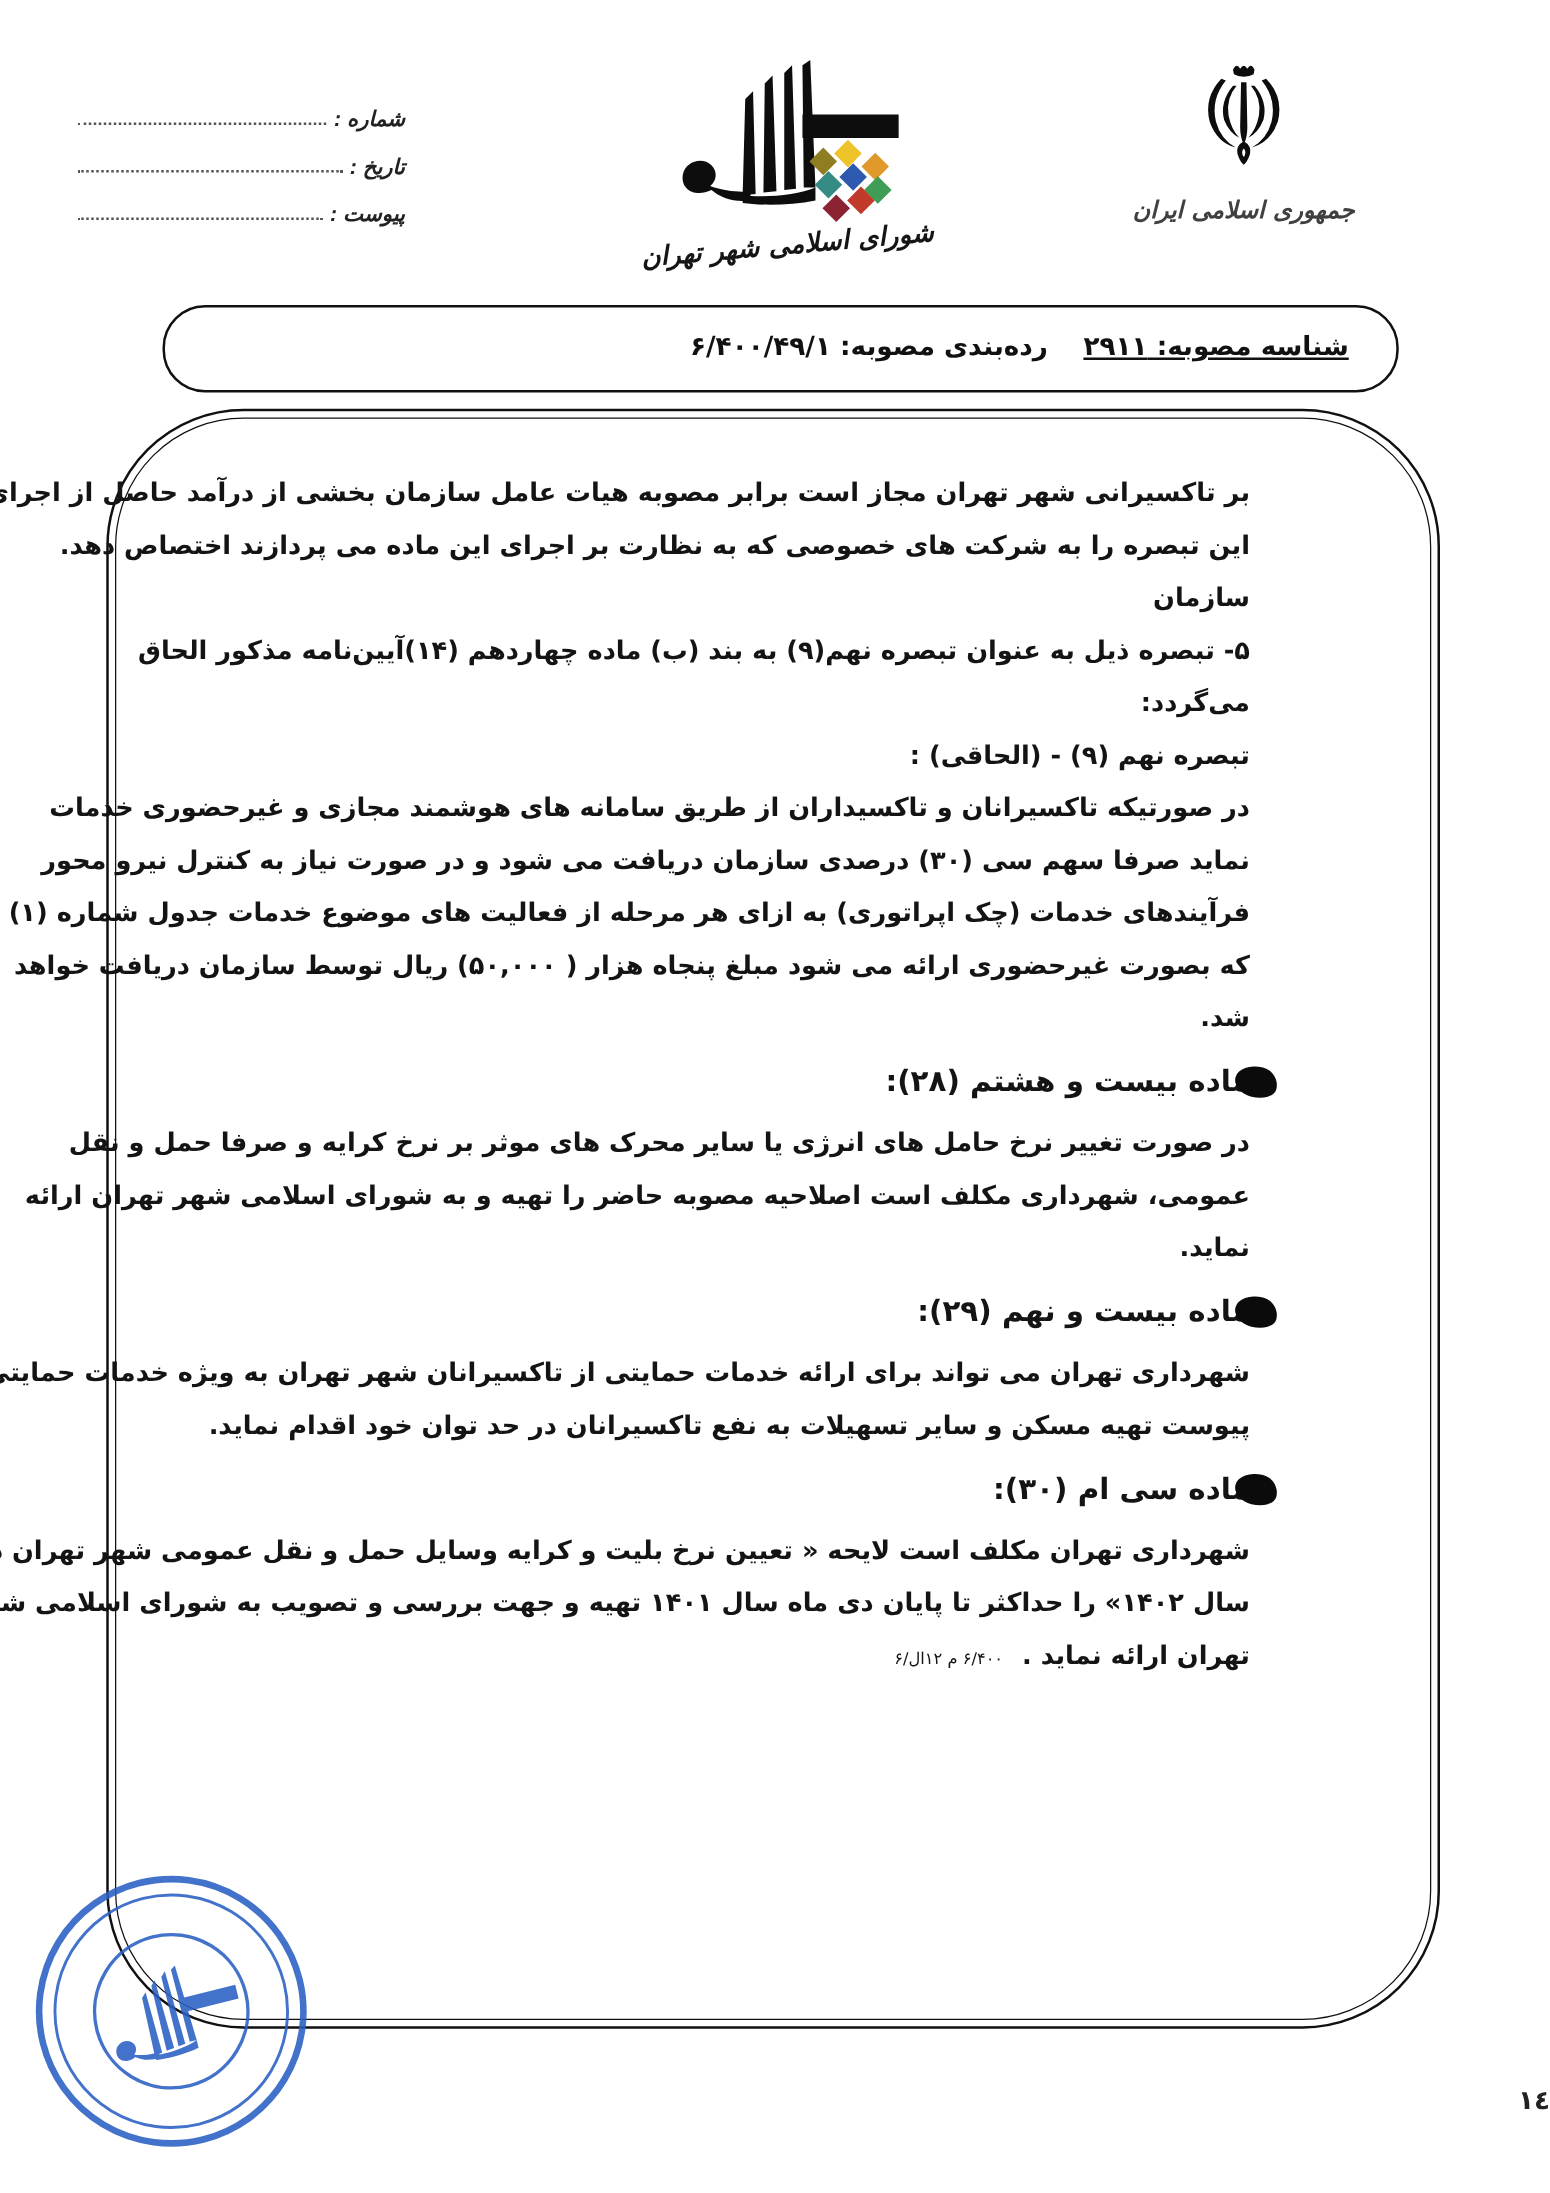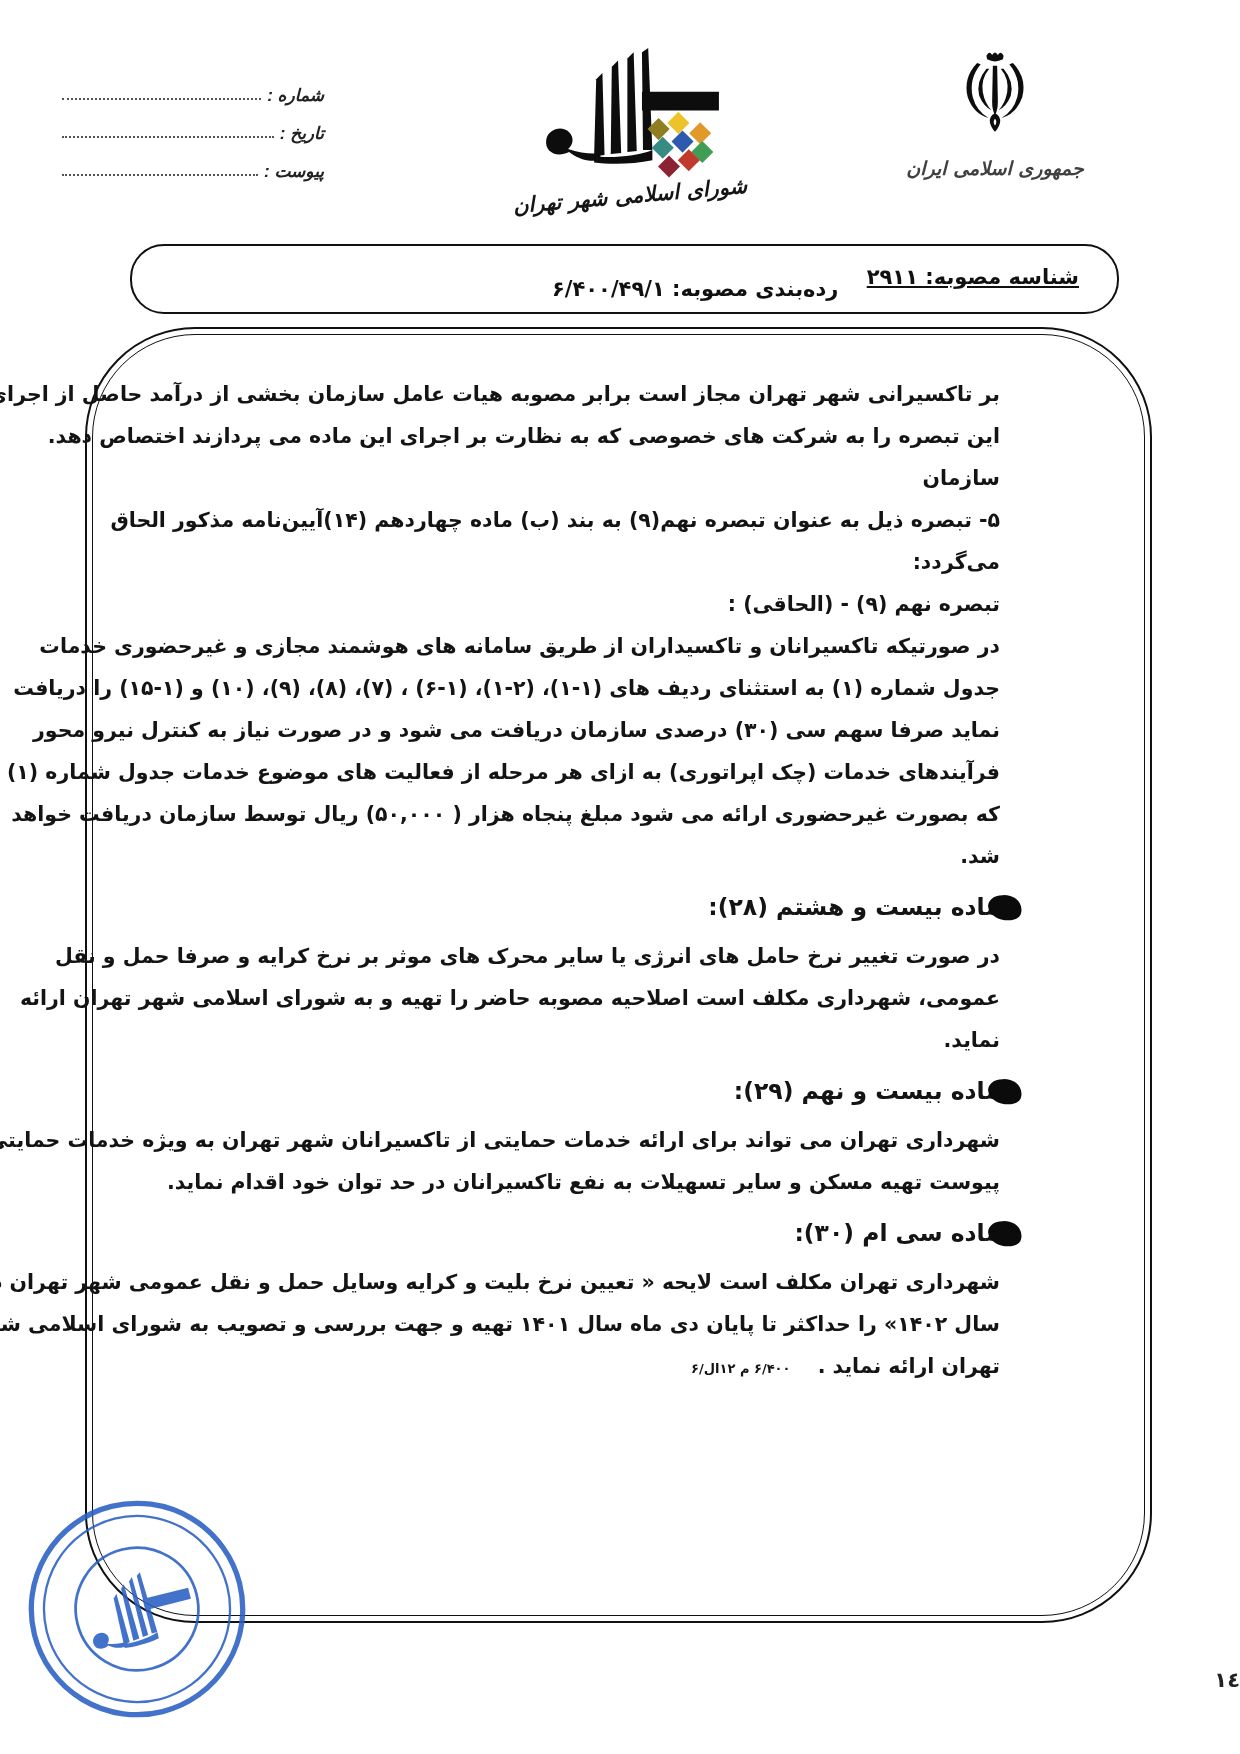--- a/index.html
+++ b/index.html
@@ -18,37 +18,37 @@
     transform:rotate(-5deg);direction:rtl;white-space:nowrap;color:#151515;}
   .iran-emblem{position:absolute;left:880px;top:50px;width:230px;text-align:center;}
   .iran-caption{margin-top:17px;font-style:italic;font-weight:bold;font-size:19px;
     direction:rtl;white-space:nowrap;color:#404040;}
   
   .id-bar{position:absolute;left:130px;top:244px;width:985px;height:66px;
     border:2.5px solid #111;border-radius:34px;direction:rtl;}
   .id-bar span{position:absolute;top:0;line-height:62px;font-size:21px;font-weight:bold;
     white-space:nowrap;}
   .id-approval{right:38px;text-decoration:underline;}
-  .id-class{left:420px;margin-top:12px;}
+  .id-class{left:420px;}
   
   .main-box{position:absolute;left:85px;top:327px;width:1063px;height:1292px;
     border:2.5px solid #111;border-radius:110px;}
   .main-box .inner-border{position:absolute;inset:5px;border:1.8px solid #111;
     border-radius:103px;pointer-events:none;}
   .doc-text{position:absolute;right:150px;top:44px;width:855px;direction:rtl;
     font-size:20.5px;font-weight:700;color:#141414;}
   .line{height:42px;line-height:42px;text-align:justify;text-align-last:justify;
     white-space:nowrap;}
   .line.short{text-align:right;text-align-last:right;}
   .line.bold{font-weight:800;}
   .heading{position:relative;height:48px;line-height:48px;font-size:23.5px;font-weight:800;
     text-align:right;margin:6px 0 4px 0;}
   .ink-blot{position:absolute;right:-22px;top:12px;width:34px;height:25px;background:#0b0b0b;
     border-radius:60% 45% 55% 50% / 55% 60% 45% 50%;transform:rotate(14deg);}
-  .annotation{font-size:13px;font-weight:700;margin-right:20px;letter-spacing:0.5px;}
+  .annotation{font-size:13px;font-weight:400;margin-right:8px;letter-spacing:0.5px;}
   
   .stamp{position:absolute;left:26px;top:1498px;width:222px;height:222px;
     transform:rotate(-14deg);opacity:0.88;}
   
   .page-number{position:absolute;left:0;right:0;top:1668px;text-align:right;
     font-size:21px;font-weight:600;color:#222;}
   .defs-holder{position:absolute;width:0;height:0;overflow:hidden;}
 </style>
 </head>
 <body>
@@ -123,21 +123,20 @@
 <div class="main-box">
   <div class="inner-border"></div>
   <div class="doc-text">
     <div class="line">بر تاکسیرانی شهر تهران مجاز است برابر مصوبه هیات عامل سازمان بخشی از درآمد حاصل از اجرای</div>
     <div class="line">این تبصره را به شرکت های خصوصی که به نظارت بر اجرای این ماده می پردازند اختصاص دهد.</div>
     <div class="line short">سازمان</div>
     <div class="line bold">۵- تبصره ذیل به عنوان تبصره نهم(۹) به بند (ب) ماده چهاردهم (۱۴)آیین‌نامه مذکور الحاق</div>
     <div class="line short bold">می‌گردد:</div>
     <div class="line short bold">تبصره نهم (۹) - (الحاقی) :</div>
     <div class="line">در صورتیکه تاکسیرانان و تاکسیداران از طریق سامانه های هوشمند مجازی و غیرحضوری خدمات</div>
-    <div class="line">جدول شماره (۱) به استثنای ردیف های (۱-۱)، (۲-۱)، (۱-۶) ، (۷)، (۸)، (۹)، (۱۰) و (۱-۱۵) را دریافت</div>
     <div class="line">نماید صرفا سهم سی (۳۰) درصدی سازمان دریافت می شود و در صورت نیاز به کنترل نیرو محور</div>
     <div class="line">فرآیندهای خدمات (چک اپراتوری) به ازای هر مرحله از فعالیت های موضوع خدمات جدول شماره (۱)</div>
     <div class="line">که بصورت غیرحضوری ارائه می شود مبلغ پنجاه هزار ( ۵۰,۰۰۰) ریال توسط سازمان دریافت خواهد</div>
     <div class="line short">شد.</div>
     <div class="heading">
       <span class="ink-blot"></span>
       <span>ماده بیست و هشتم (۲۸):</span>
     </div>
     <div class="line">در صورت تغییر نرخ حامل های انرژی یا سایر محرک های موثر بر نرخ کرایه و صرفا حمل و نقل</div>
     <div class="line">عمومی، شهرداری مکلف است اصلاحیه مصوبه حاضر را تهیه و به شورای اسلامی شهر تهران ارائه</div>

